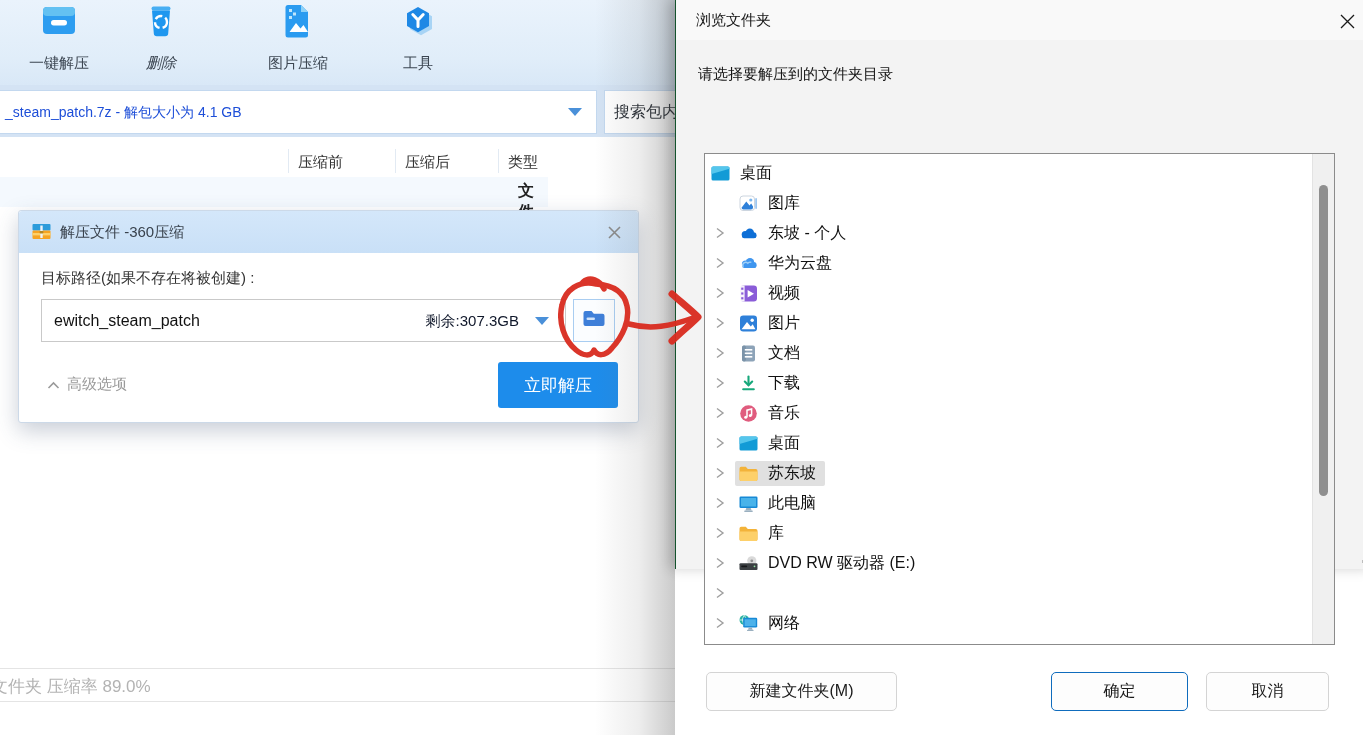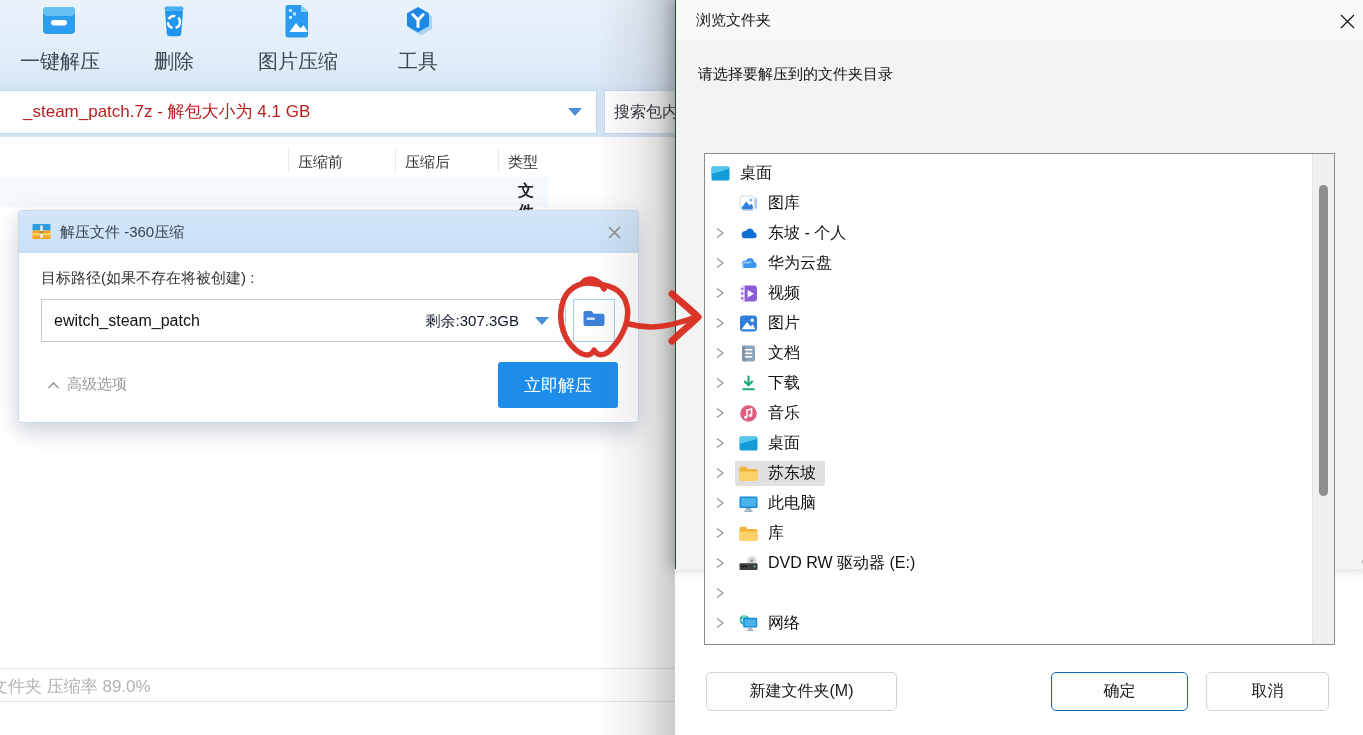--- a/index.html
+++ b/index.html
@@ -2,24 +2,24 @@
 <html><head>
 <meta charset="utf-8">
 <style>
   html,body{margin:0;padding:0;background:#fff;}
   body{width:1363px;height:735px;overflow:hidden;font-family:"Liberation Sans","DejaVu Sans",sans-serif;}
   #app{position:relative;width:1363px;height:735px;background:#fff;}
   
   .toolbar{position:absolute;left:0;top:0;width:675px;height:85px;background:linear-gradient(180deg,#eaf3fc 0%,#e0edf9 70%,#d9e8f7 100%);}
   .tool-item{position:absolute;top:0;height:80px;text-align:center;cursor:default;}
   .tool-item .t-icon{display:block;margin:0 auto;width:40px;height:40px;margin-top:1px;}
-  .tool-item .t-label{display:block;margin-top:7px;font-size:20px;color:#3c4652;white-space:nowrap;}
+  .tool-item .t-label{display:block;margin-top:13px;font-size:15px;color:#3c4652;white-space:nowrap;}
   .pathbar{position:absolute;left:0;top:85px;width:675px;height:52px;background:#d4e3f4;}
   .path-box{position:absolute;left:-6px;top:5px;width:601px;height:42px;background:#fff;border:1px solid #c3d8ef;}
-  .path-text{position:absolute;left:28px;top:0;line-height:42px;font-size:17px;color:#b91c1c;white-space:nowrap;}
+  .path-text{position:absolute;left:10px;top:0;line-height:42px;font-size:14px;color:#1d4ed8;white-space:nowrap;}
   .caret-down{width:0;height:0;border-left:7px solid transparent;border-right:7px solid transparent;border-top:8px solid #4a90d9;}
   .path-caret{position:absolute;right:14px;top:17px;}
   .search-box{position:absolute;left:604px;top:5px;width:79px;height:42px;background:#fff;border:1px solid #c3d8ef;}
   .search-text{position:absolute;left:9px;top:0;line-height:42px;font-size:16px;color:#2a2f36;white-space:nowrap;}
   .filelist{position:absolute;left:0;top:137px;width:675px;height:531px;background:#fff;}
   .col-hdr{position:absolute;top:16px;font-size:15px;color:#333;}
   .col-sep{position:absolute;top:12px;width:1px;height:24px;background:#e2eaf3;}
   .first-row{position:absolute;left:0;top:40px;width:548px;height:30px;background:rgba(205,228,250,0.22);font-weight:bold;}
   .first-row .cell-type{position:absolute;left:518px;top:4px;font-size:16px;color:#222;}
   .statusbar{position:absolute;left:0;top:668px;width:675px;height:32px;background:#fff;border-top:1px solid #e4e4e4;border-bottom:1px solid #e4e4e4;}
@@ -77,21 +77,21 @@
   <div class="toolbar">
     <div id="toolbar-items">
         <div class="tool-item" style="left: 20px; width: 78px;">
           <span class="t-icon"><svg width="40" height="40" viewBox="0 0 40 40">
               <rect x="4" y="6" width="32" height="27" rx="4" fill="#2d9df0"></rect>
               <rect x="4" y="6" width="32" height="9" rx="4" fill="#63c1f2"></rect>
               <rect x="12" y="19" width="16" height="5.5" rx="2.7" fill="#fff"></rect>
             </svg></span>
           <span class="t-label">一键解压</span>
         </div>
-        <div class="tool-item" style="left: 142px; width: 64px;">
+        <div class="tool-item" style="left: 129px; width: 64px; font-style: italic;">
           <span class="t-icon"><svg width="40" height="40" viewBox="0 0 40 40">
               <rect x="10.5" y="5.5" width="19" height="4" rx="2" fill="#46aef3"></rect>
               <path d="M11 9.5 h18 l-1.8 23 a3 3 0 0 1 -3 2.8 h-8.4 a3 3 0 0 1 -3-2.8 Z" fill="#1f97ef"></path>
               <circle cx="20" cy="21" r="6" fill="none" stroke="#fff" stroke-width="2.4" stroke-dasharray="7.5 3.2"></circle>
             </svg></span>
           <span class="t-label">删除</span>
         </div>
         <div class="tool-item" style="left: 258px; width: 80px;">
           <span class="t-icon"><svg width="40" height="40" viewBox="0 0 40 40">
               <path d="M10 4 h13 l7 7 v23 a2.5 2.5 0 0 1 -2.5 2.5 h-17.5 a2.5 2.5 0 0 1 -2.5 -2.5 v-27.5 a2.5 2.5 0 0 1 2.5 -2.5 Z" fill="#2a9bf0"></path>

